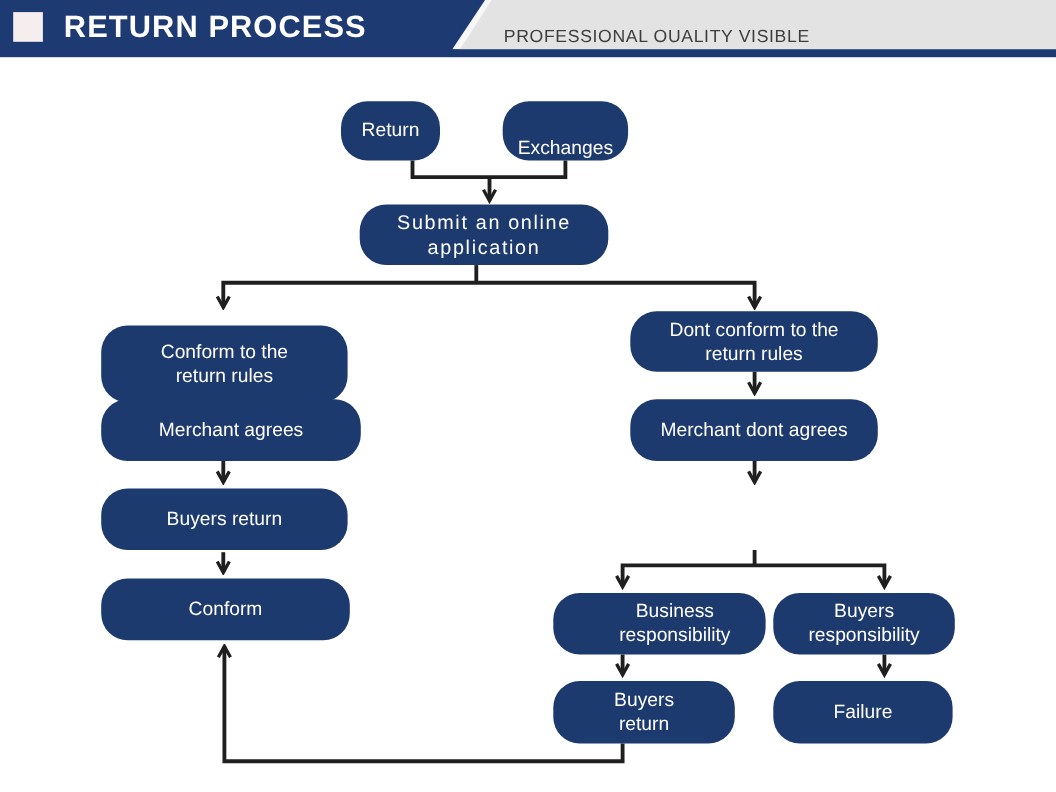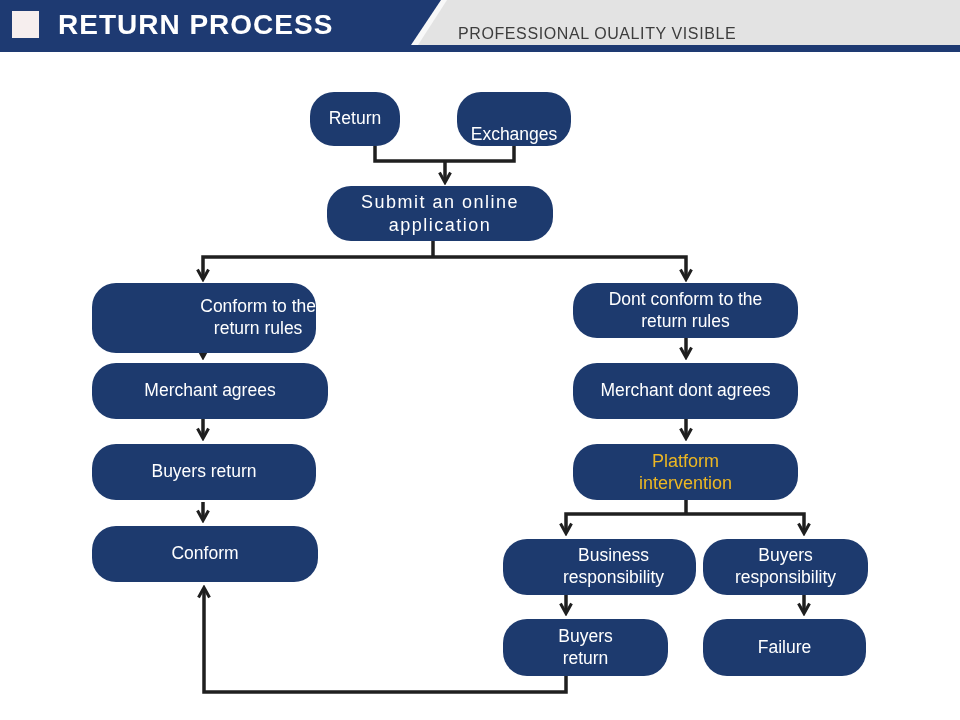--- a/index.html
+++ b/index.html
@@ -33,21 +33,21 @@
   .node{
     position:absolute;background:#1d3a6e;color:#ffffff;
     display:flex;align-items:center;justify-content:center;text-align:center;
     font-size:17.5px;line-height:1.25;border-radius:24px;
   }
   .node-label{white-space:pre-line;}
   .n-return{left:310px;top:92px;width:90px;height:54px;}
   .n-exchanges{left:457px;top:92px;width:114px;height:54px;align-items:flex-end;}
   .n-submit{left:327px;top:186px;width:226px;height:55px;}
   .n-submit .node-label{letter-spacing:1.5px;font-size:18px;}
-  .n-conform{left:92px;top:283px;width:224px;height:70px;justify-content:flex-end;}
+  .n-conform{left:92px;top:296px;width:224px;height:70px;}
   .n-dont-conform{left:573px;top:283px;width:225px;height:55px;}
   .n-merchant-agrees{left:92px;top:363px;width:236px;height:56px;}
   .n-merchant-dont-agrees{left:573px;top:363px;width:225px;height:56px;}
   .n-buyers-return{left:92px;top:444px;width:224px;height:56px;}
   .n-platform{left:573px;top:444px;width:225px;height:56px;}
   .n-platform .node-label{color:#ecb723;font-size:18px;}
   .n-success{left:92px;top:526px;width:226px;height:56px;}
   .n-business-resp{left:503px;top:539px;width:165px;height:56px;padding-left:28px;}
   .n-buyers-resp{left:703px;top:539px;width:165px;height:56px;}
   .n-buyers-return-2{left:503px;top:619px;width:165px;height:57px;}
@@ -112,24 +112,20 @@
   </div>
   <div class="node n-merchant-agrees">
     <span class="node-label">Merchant agrees</span>
   </div>
   <div class="node n-merchant-dont-agrees">
     <span class="node-label">Merchant dont agrees</span>
   </div>
   <div class="node n-buyers-return">
     <span class="node-label">Buyers return</span>
   </div>
-  <div class="node n-platform">
-    <span class="node-label">Platform
-intervention</span>
-  </div>
   <div class="node n-success">
     <span class="node-label">Conform</span>
   </div>
   <div class="node n-business-resp">
     <span class="node-label">Business
 responsibility</span>
   </div>
   <div class="node n-buyers-resp">
     <span class="node-label">Buyers
 responsibility</span>

